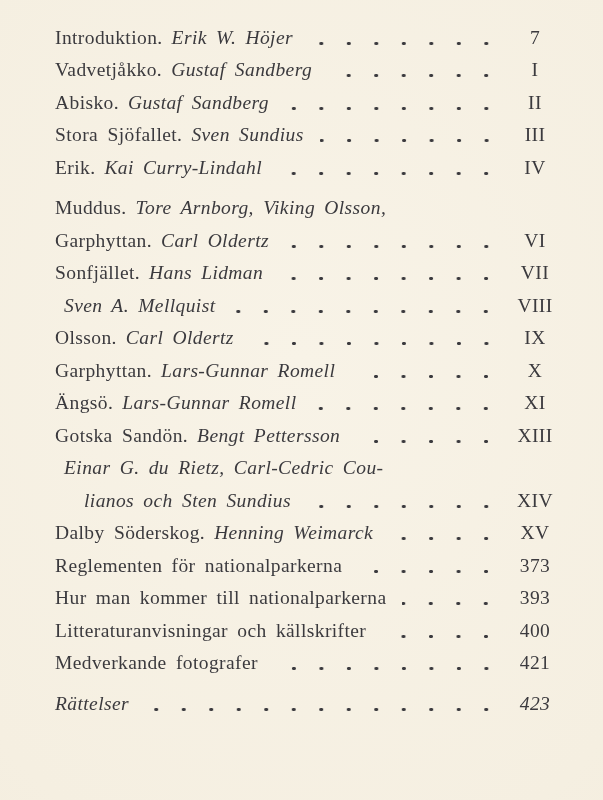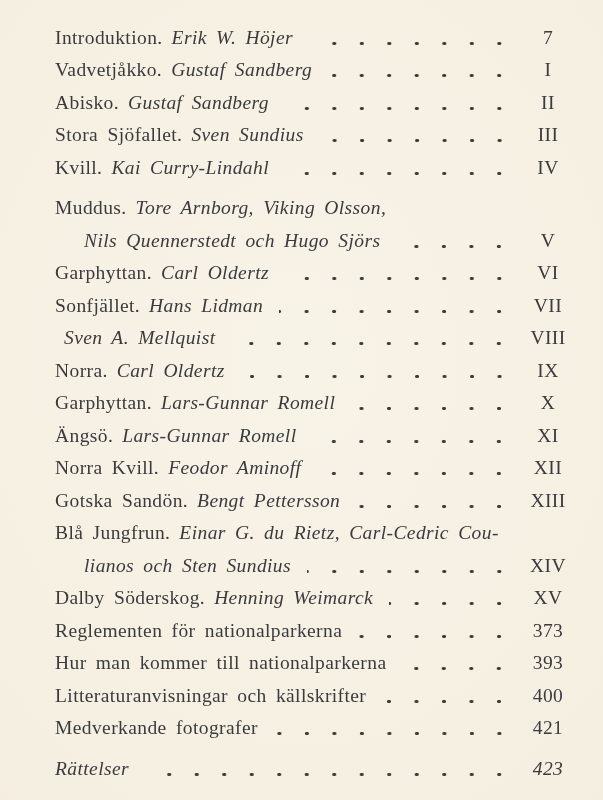--- a/index.html
+++ b/index.html
@@ -14,21 +14,21 @@
     font-family: "Liberation Serif", "DejaVu Serif", serif;
     color: #3b3a3e;
   }
   .scan-page {
     position: relative;
     width: 603px;
     height: 800px;
     background: radial-gradient(130% 120% at 50% 45%, #f8f3e7 0%, #f5efe1 55%, #f1ead9 100%);
   }
   .toc {
-    padding: 16px 26px 0 55px;
+    padding: 16px 39px 0 55px;
   }
   .toc-row {
     display: flex;
     align-items: flex-end;
     height: 32.5px;
     font-size: 19.5px;
     letter-spacing: 0.4px;
     word-spacing: 4px;
     white-space: nowrap;
   }
@@ -92,83 +92,71 @@
         <span class="leader-dots"></span>
         <span class="entry-page">II</span>
       </div>
       <div class="toc-row">
         <span class="entry-title">Stora Sjöfallet.</span>
         <span class="entry-author">Sven Sundius</span>
         <span class="leader-dots"></span>
         <span class="entry-page">III</span>
       </div>
       <div class="toc-row">
-        <span class="entry-title">Kvill.</span>
+        <span class="entry-title">Erik.</span>
         <span class="entry-author">Kai Curry-Lindahl</span>
         <span class="leader-dots"></span>
         <span class="entry-page">IV</span>
       </div>
       <div class="toc-row gap-before">
         <span class="entry-title">Muddus.</span>
         <span class="entry-author">Tore Arnborg, Viking Olsson,</span>
-      </div>
-      <div class="toc-row">
-        <span class="entry-continuation">Nils Quennerstedt och Hugo Sjörs</span>
-        <span class="leader-dots"></span>
-        <span class="entry-page">V</span>
       </div>
       <div class="toc-row">
         <span class="entry-title">Garphyttan.</span>
         <span class="entry-author">Carl Oldertz</span>
         <span class="leader-dots"></span>
         <span class="entry-page">VI</span>
       </div>
       <div class="toc-row">
         <span class="entry-title">Sonfjället.</span>
         <span class="entry-author">Hans Lidman</span>
         <span class="leader-dots"></span>
         <span class="entry-page">VII</span>
       </div>
       <div class="toc-row">
         <span class="entry-author">Sven A. Mellquist</span>
         <span class="leader-dots"></span>
         <span class="entry-page">VIII</span>
       </div>
       <div class="toc-row">
-        <span class="entry-title">Norra.</span>
+        <span class="entry-title">Olsson.</span>
         <span class="entry-author">Carl Oldertz</span>
         <span class="leader-dots"></span>
         <span class="entry-page">IX</span>
       </div>
       <div class="toc-row">
         <span class="entry-title">Garphyttan.</span>
         <span class="entry-author">Lars-Gunnar Romell</span>
         <span class="leader-dots"></span>
         <span class="entry-page">X</span>
       </div>
       <div class="toc-row">
         <span class="entry-title">Ängsö.</span>
         <span class="entry-author">Lars-Gunnar Romell</span>
         <span class="leader-dots"></span>
         <span class="entry-page">XI</span>
       </div>
       <div class="toc-row">
-        <span class="entry-title">Norra Kvill.</span>
-        <span class="entry-author">Feodor Aminoff</span>
-        <span class="leader-dots"></span>
-        <span class="entry-page">XII</span>
-      </div>
-      <div class="toc-row">
         <span class="entry-title">Gotska Sandön.</span>
         <span class="entry-author">Bengt Pettersson</span>
         <span class="leader-dots"></span>
         <span class="entry-page">XIII</span>
       </div>
       <div class="toc-row">
-        <span class="entry-title">Blå Jungfrun.</span>
         <span class="entry-author">Einar G. du Rietz, Carl-Cedric Cou-</span>
       </div>
       <div class="toc-row">
         <span class="entry-continuation">lianos och Sten Sundius</span>
         <span class="leader-dots"></span>
         <span class="entry-page">XIV</span>
       </div>
       <div class="toc-row">
         <span class="entry-title">Dalby Söderskog.</span>
         <span class="entry-author">Henning Weimarck</span>

